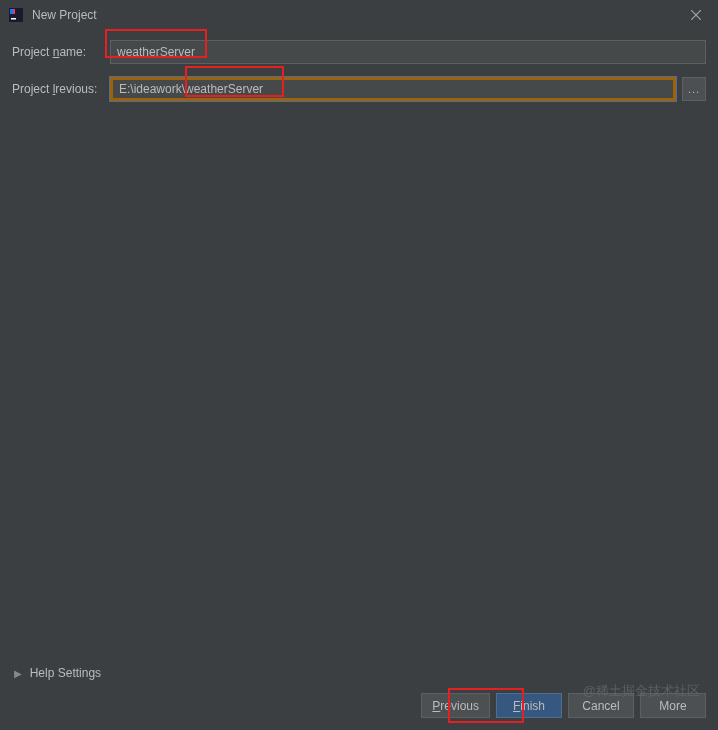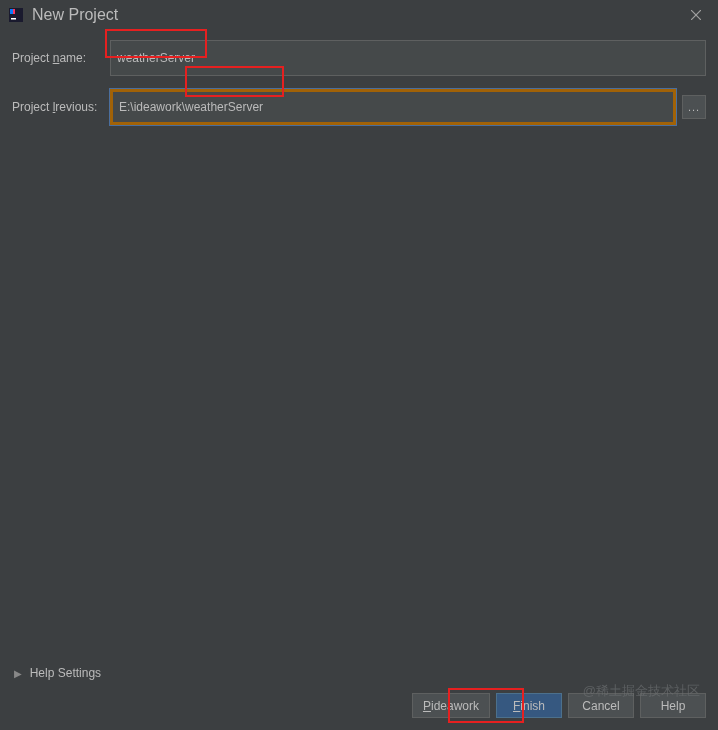--- a/index.html
+++ b/index.html
@@ -31,21 +31,21 @@
       display: flex;
       align-items: center;
       justify-content: center;
     }
     .app-icon svg {
       width: 16px;
       height: 16px;
     }
     .title-text {
       color: #bbbbbb;
-      font-size: 16px;
+      font-size: 12px;
     }
     .close-btn {
       margin-left: auto;
       width: 28px;
       height: 20px;
       display: flex;
       align-items: center;
       justify-content: center;
       color: #a0a0a0;
       font-size: 14px;
@@ -63,21 +63,21 @@
     .form-label {
       width: 98px;
       color: #bbbbbb;
       font-size: 12px;
     }
     .form-label .mnemonic {
       text-decoration: underline;
     }
     .form-input {
       flex: 1;
-      height: 36px;
+      height: 24px;
       background: #45494a;
       border: 1px solid #5e6060;
       color: #bbbbbb;
       padding: 0 6px;
       font-size: 12px;
       outline: none;
     }
     .form-input.focused {
       border: 3px solid #a16207;
       box-shadow: 0 0 0 1px #4a6e9e;
@@ -202,21 +202,21 @@
 <div class="more-settings">
   <span class="arrow">▶</span>
   <span>Help Settings</span>
 </div>
 
 <div class="watermark">@稀土掘金技术社区</div>
 
 <div class="button-bar">
   <button class="dlg-button">
     <span class="mnemonic">P</span>
-      <span>ideawork</span>
+      <span>revious</span>
   </button>
   <button class="dlg-button primary">
     <span class="mnemonic">F</span>
       <span>inish</span>
   </button>
   <button class="dlg-button">Cancel</button>
-  <button class="dlg-button">Help</button>
+  <button class="dlg-button">More</button>
 </div>
 
 </body></html>

